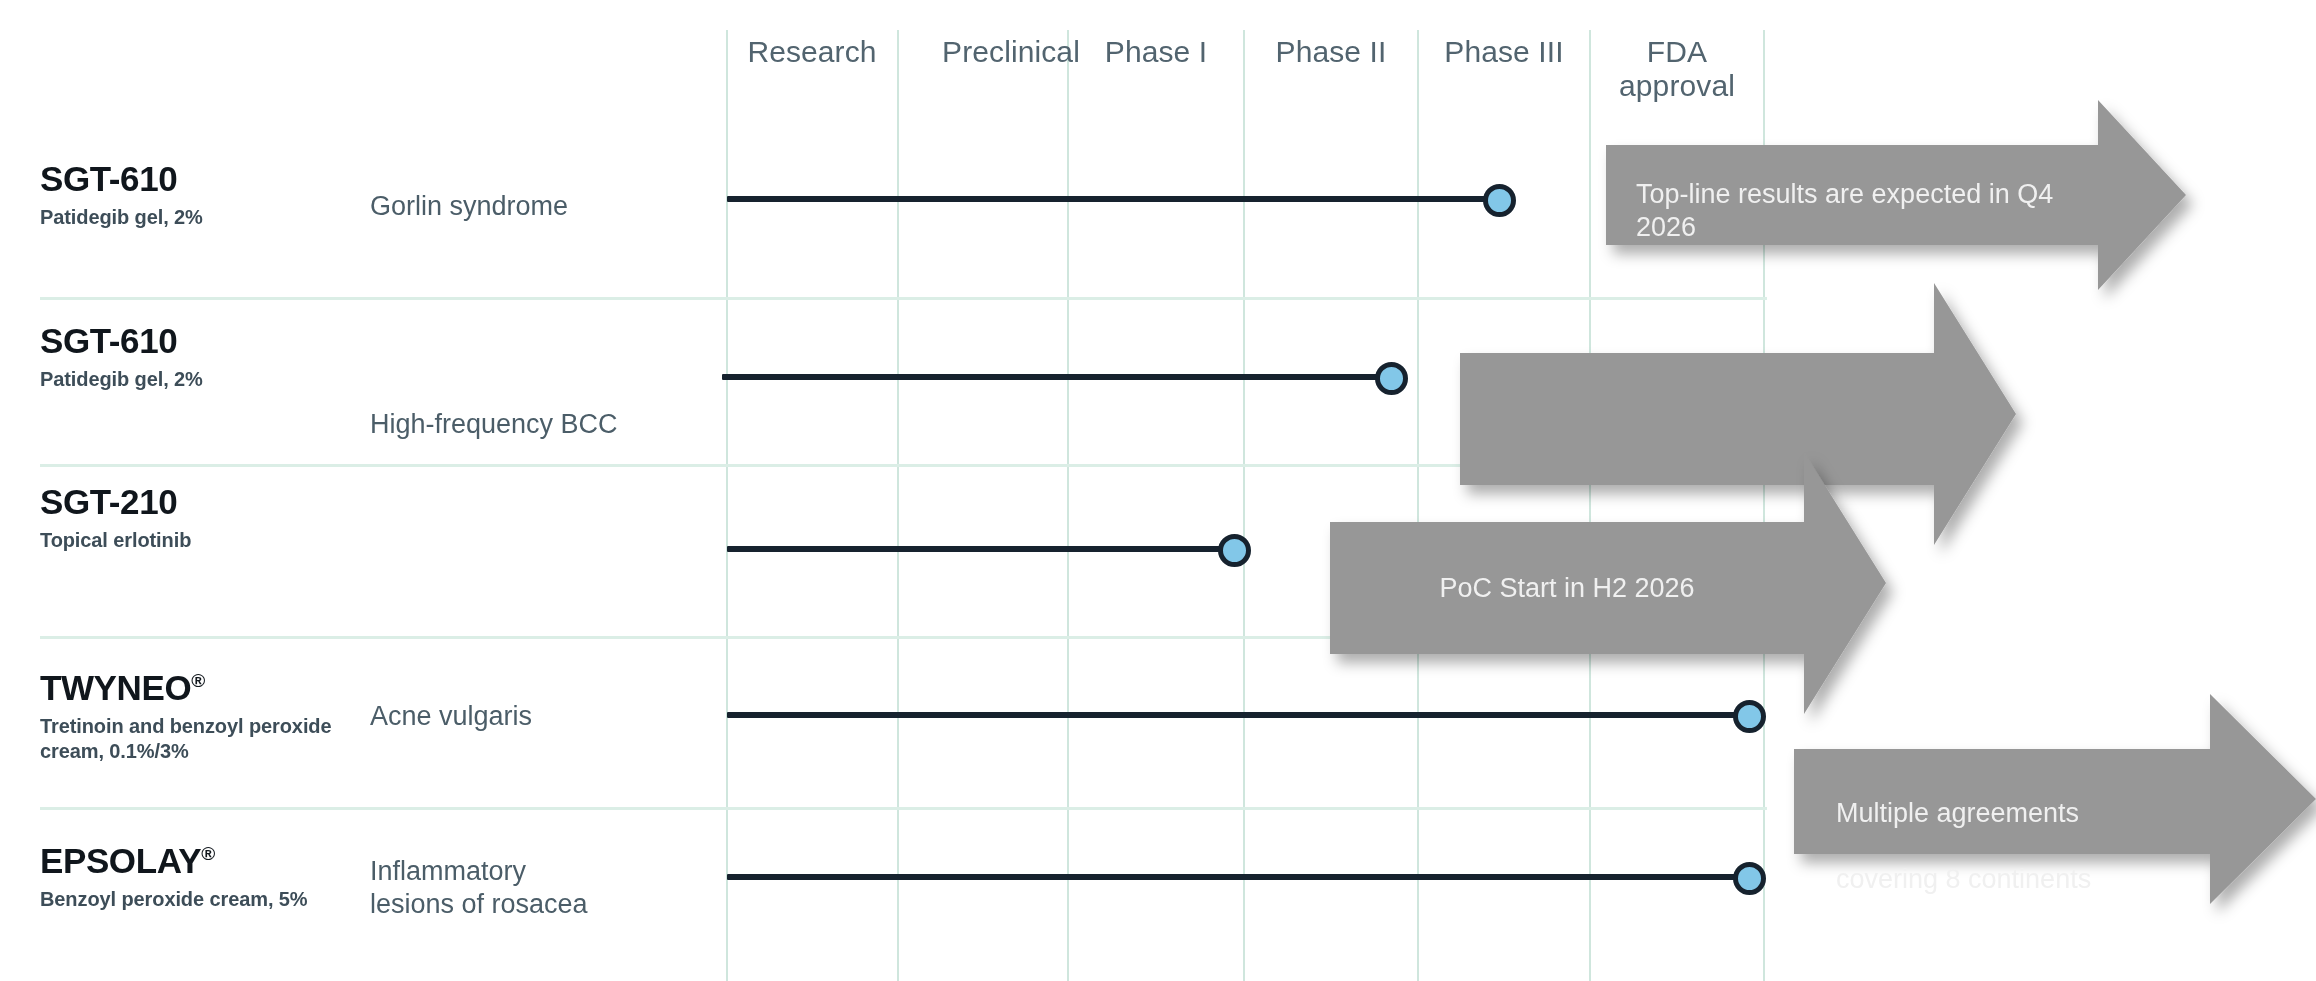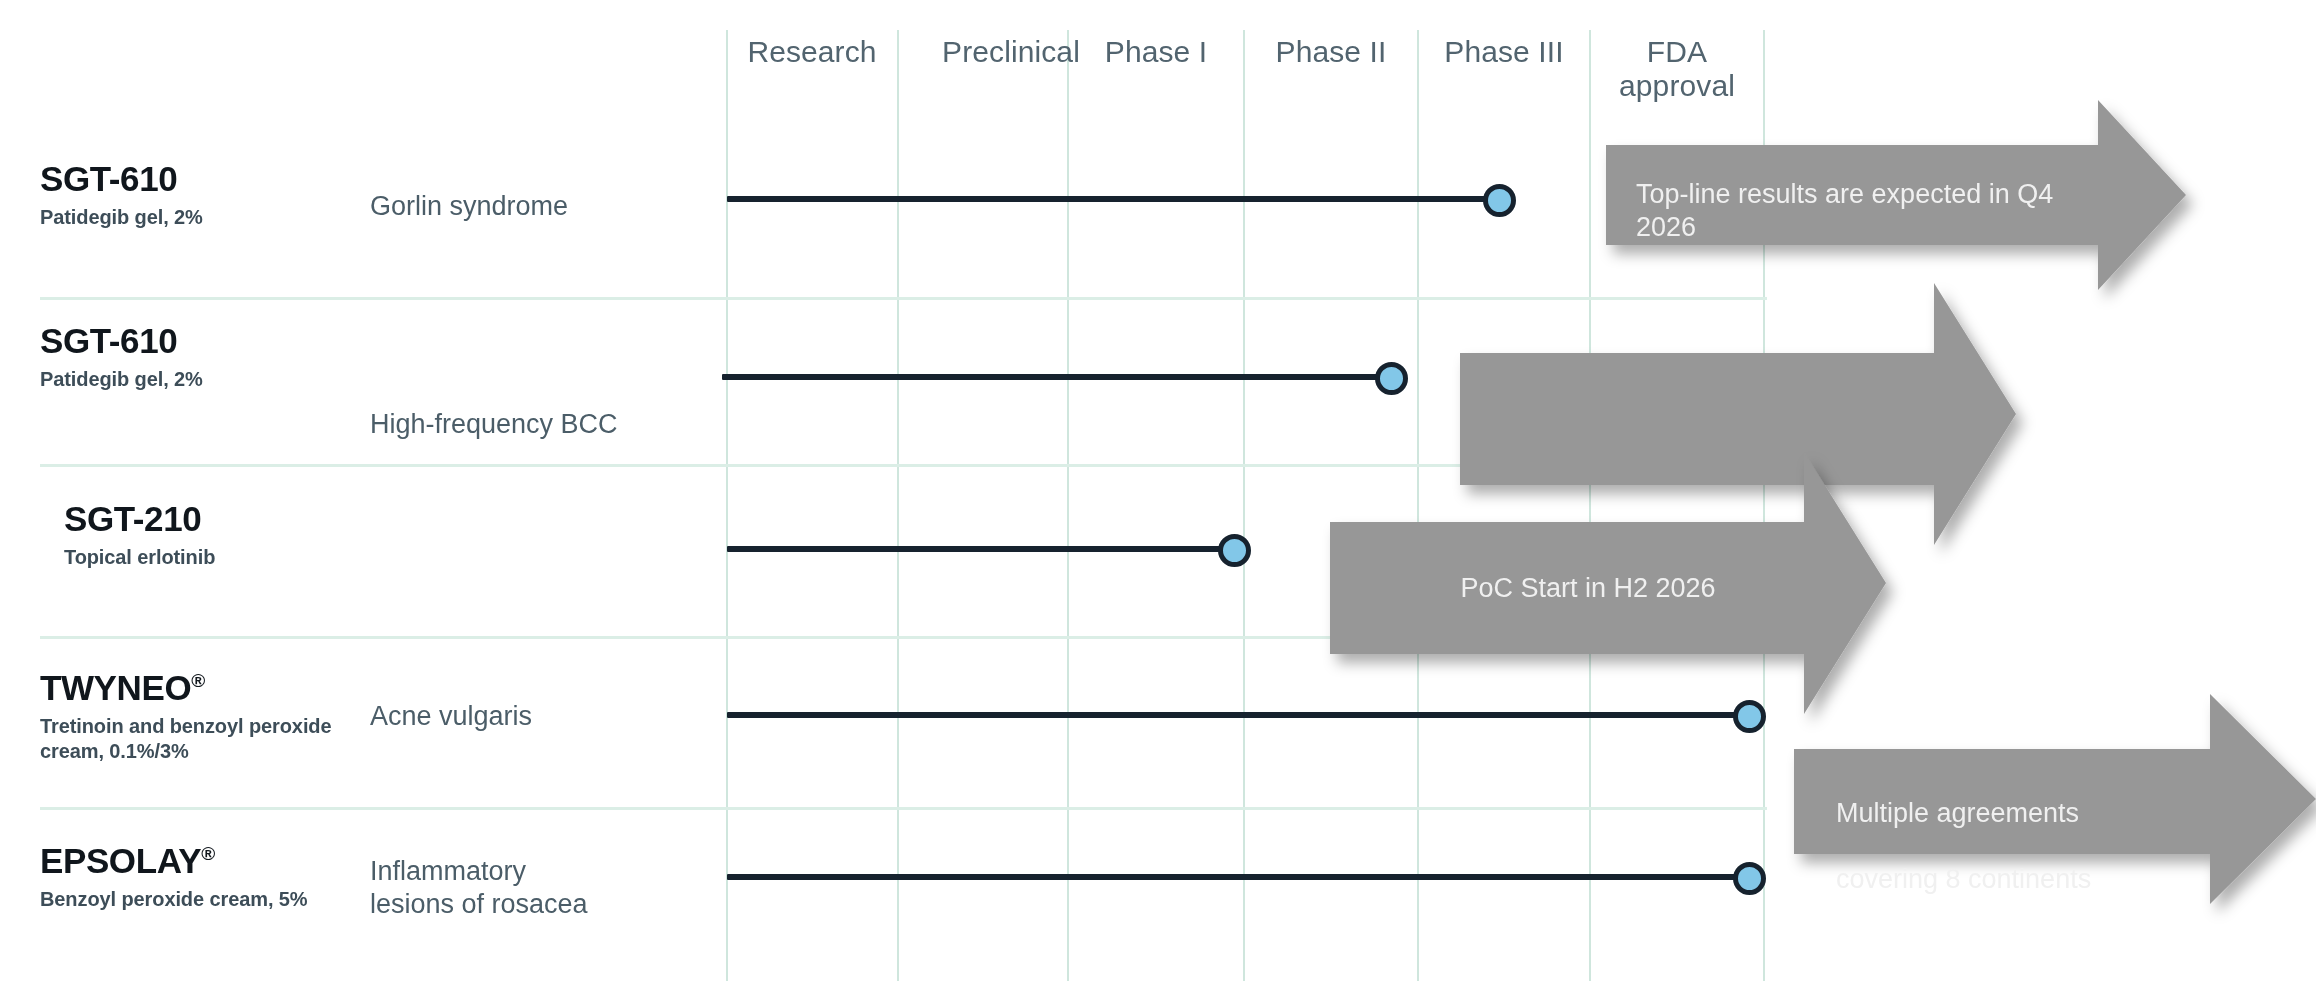--- a/index.html
+++ b/index.html
@@ -93,21 +93,21 @@
   <div class="dot" style="left:1483px;top:184px;"></div>
 
   <div class="prod" style="top:322px;">
     <div class="prod-name">SGT-610</div>
     <div class="prod-sub">Patidegib gel, 2%</div>
   </div>
   <div class="indic" style="top:360px;margin-top:48px;">High-frequency BCC</div>
   <div class="bar" style="left:722px;top:374px;width:671px;"></div>
   <div class="dot" style="left:1375px;top:362px;"></div>
 
-  <div class="prod" style="top:500px;margin-left:24px;">
+  <div class="prod" style="top:483px;">
     <div class="prod-name">SGT-210</div>
     <div class="prod-sub">Topical erlotinib</div>
   </div>
   <div class="bar" style="left:727px;top:546px;width:500px;"></div>
   <div class="dot" style="left:1218px;top:534px;"></div>
 
   <div class="prod" style="top:662px;width:330px;">
     <div class="prod-name">
       <span>TWYNEO</span><span class="reg">®</span>
     </div>
@@ -158,21 +158,21 @@
 
   <div class="arrow" style="left:1330px;top:452px;">
     <svg width="556" height="262" viewBox="0 0 556 262">
       <defs>
         <filter id="sh3" x="-20%" y="-20%" width="150%" height="160%">
           <feDropShadow dx="7" dy="9" stdDeviation="7" flood-color="#000000" flood-opacity="0.32"></feDropShadow>
         </filter>
       </defs>
       <path d="M0,70 L474,70 L474,0 L556,131 L474,262 L474,202 L0,202 Z" fill="#979797" filter="url(#sh3)"></path>
     </svg>
-    <div class="arrow-label" style="left:36px;top:120px;width:444px;text-align:center;">PoC Start in H2 2026</div>
+    <div class="arrow-label" style="left:15px;top:120px;width:444px;text-align:center;">PoC Start in H2 2026</div>
   </div>
 
   <div class="arrow" style="left:1794px;top:694px;">
     <svg width="522" height="210" viewBox="0 0 522 210">
       <defs>
         <filter id="sh4" x="-20%" y="-20%" width="150%" height="160%">
           <feDropShadow dx="7" dy="9" stdDeviation="7" flood-color="#000000" flood-opacity="0.32"></feDropShadow>
         </filter>
       </defs>
       <path d="M0,55 L416,55 L416,0 L522,105 L416,210 L416,160 L0,160 Z" fill="#979797" filter="url(#sh4)"></path>

